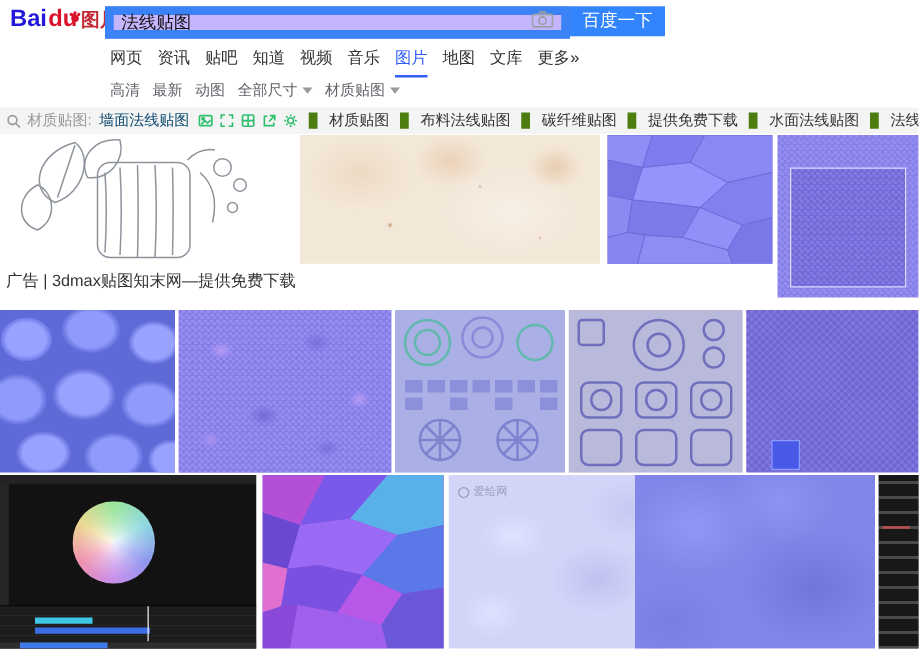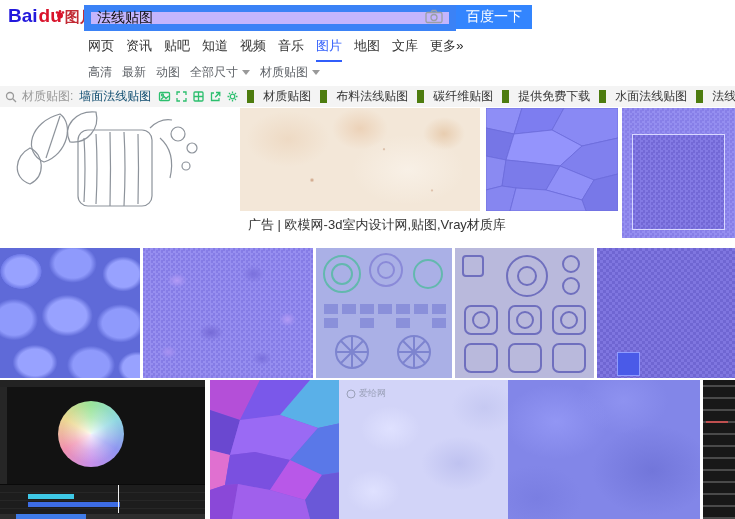--- a/index.html
+++ b/index.html
@@ -252,21 +252,21 @@
         <polygon points="0,82 16,78 30,80 24,103 0,103" fill="#8686f0"></polygon>
         <polygon points="30,80 60,82 96,92 100,103 24,103" fill="#8d8df4"></polygon>
       </g>
     </svg>
   </div>
 
   <div class="tile noise-right" style="left:622px;top:108px;width:113px;height:130px;">
     <div class="inner"></div>
   </div>
 
-  <div class="cap" style="left:248px;top:216px;">广告 | 欧模网-3d室内设计网,贴图,Vray材质库</div>
+  <div class="cap" style="left:5px;top:216px;">广告 | 3dmax贴图知末网—提供免费下载</div>
 
   <div class="tile cells" style="left:0;top:248px;width:140px;height:130px;"></div>
 
   <div class="tile rock" style="left:143px;top:248px;width:170px;height:130px;"></div>
 
   <div class="tile" style="left:316px;top:248px;width:136px;height:130px;background:#aab0e6;">
     <svg viewBox="0 0 136 130" width="136" height="130">
       <rect width="136" height="130" fill="#aab0e6"></rect>
       <g fill="none" stroke-width="2">
         <circle cx="26" cy="26" r="18" stroke="#63b8ae"></circle>
@@ -349,21 +349,21 @@
       <polygon points="108,48 145,40 145,90 112,95 80,80" fill="#5a78e8"></polygon>
       <polygon points="0,70 20,75 15,105 0,110" fill="#e070d0"></polygon>
       <polygon points="20,75 45,72 80,80 60,110 28,104 15,105" fill="#7a50e0"></polygon>
       <polygon points="80,80 112,95 95,120 60,110" fill="#b858e8"></polygon>
       <polygon points="112,95 145,90 145,139 100,139 95,120" fill="#6a58d8"></polygon>
       <polygon points="0,110 15,105 28,104 22,139 0,139" fill="#8a48d8"></polygon>
       <polygon points="28,104 60,110 95,120 100,139 22,139" fill="#a060ec"></polygon>
     </svg>
   </div>
 
-  <div class="tile light-normal" style="left:339px;top:380px;width:171px;height:139px;">
+  <div class="tile light-normal" style="left:359px;top:380px;width:171px;height:139px;">
     <div class="watermark">
       <svg width="10" height="10" viewBox="0 0 10 10">
         <circle cx="5" cy="5" r="4" fill="none" stroke="#9aa0b8"></circle>
       </svg>
       <span>爱给网</span>
     </div>
   </div>
 
   <div class="tile periwinkle" style="left:508px;top:380px;width:192px;height:139px;"></div>
 

